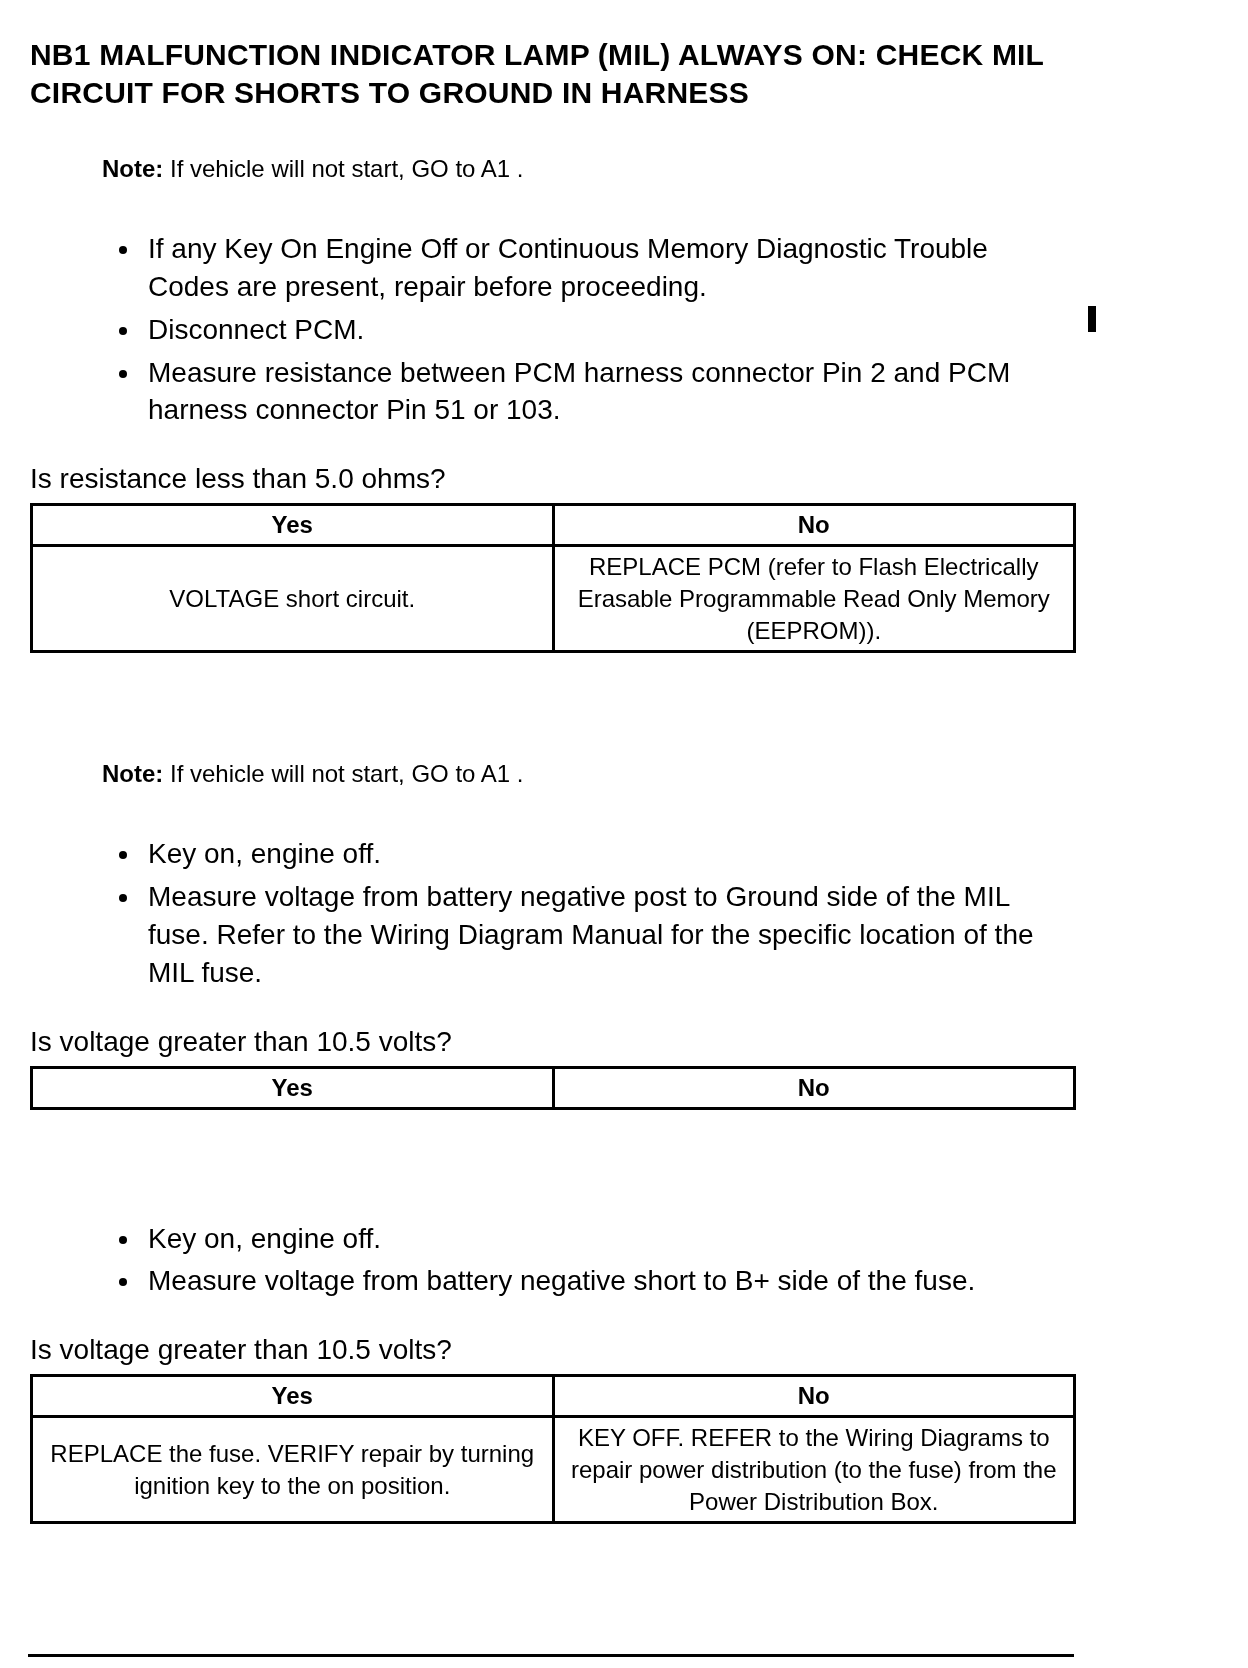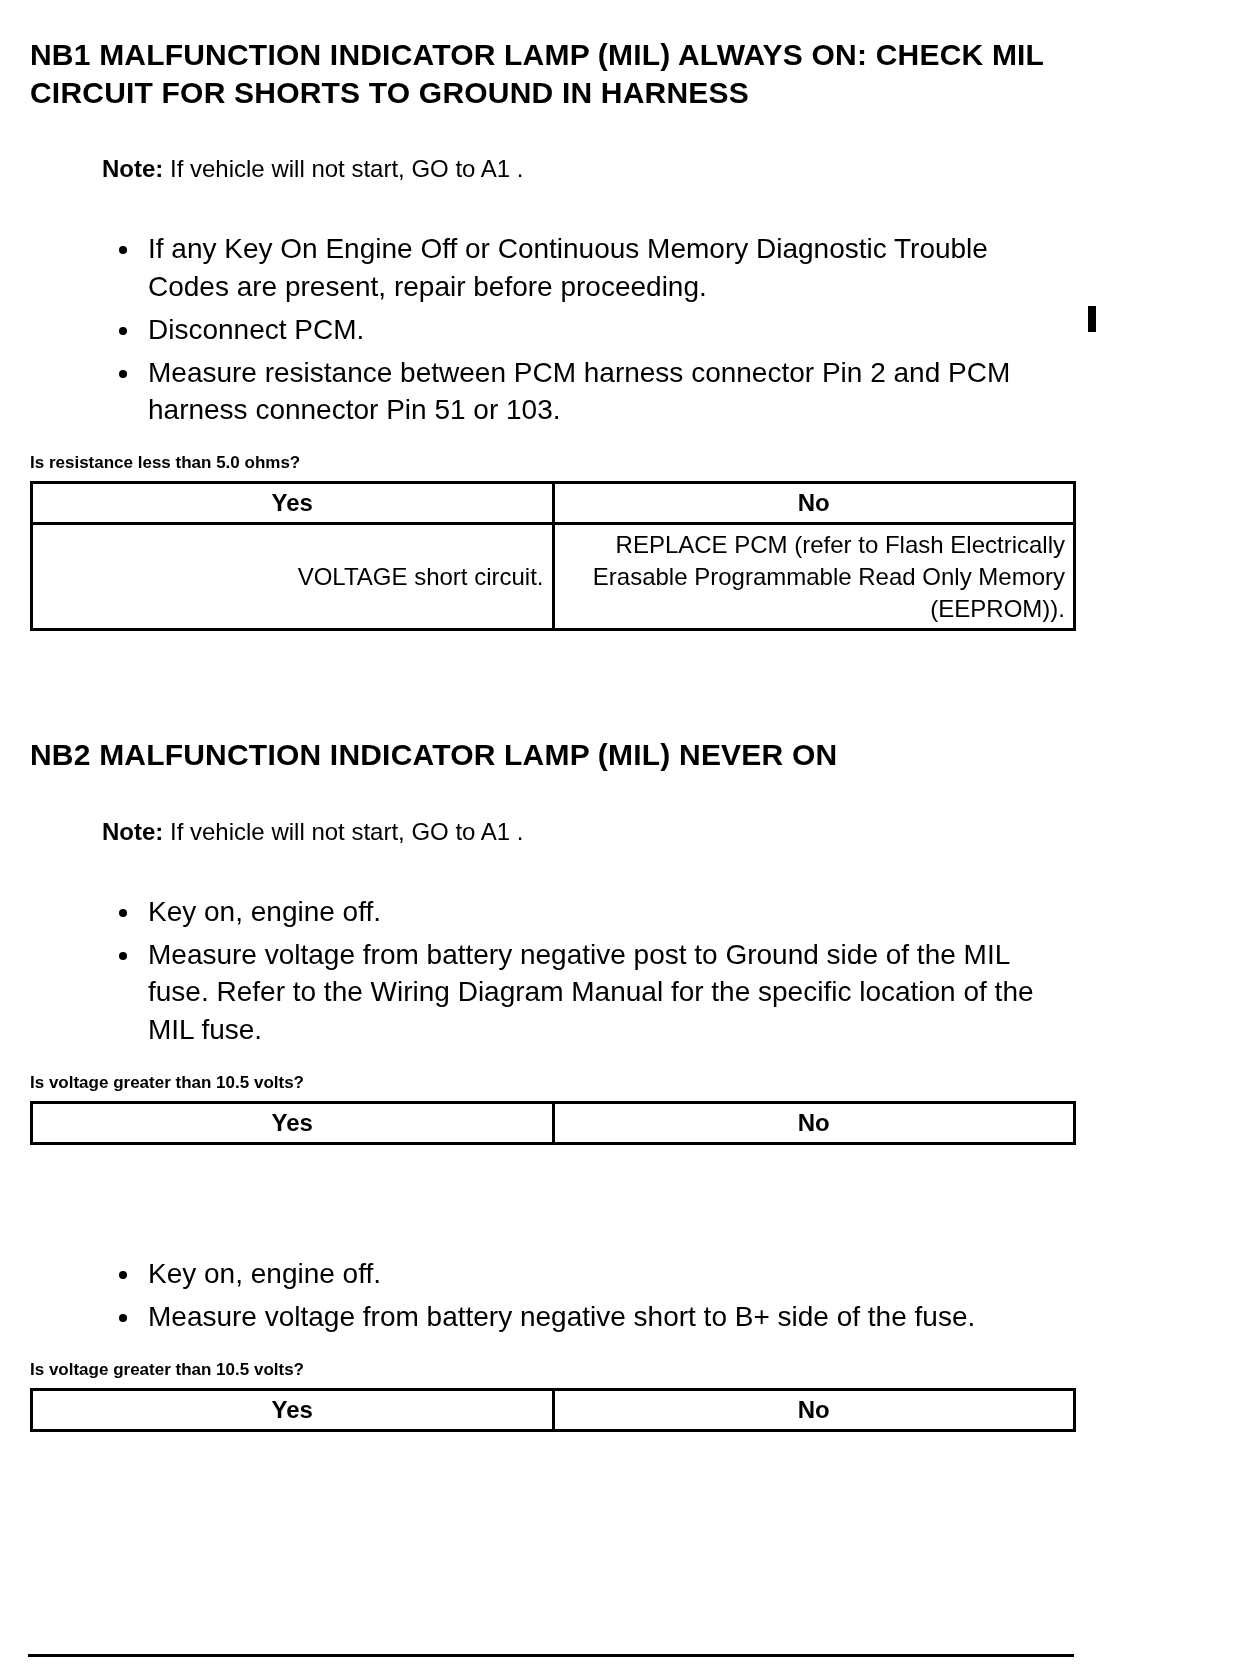--- a/index.html
+++ b/index.html
@@ -41,23 +41,23 @@
     font-size: 28px;
   }
   .bullets-tight { margin-top: 38px; }
   .bullets li {
     padding-left: 6px;
     margin-bottom: 5px;
     line-height: 1.35;
     max-width: 1030px;
   }
   .question {
-    font-size: 17px;
-    font-weight: bold;
-    margin: 24px 0 8px 0;
+    font-size: 28px;
+    font-weight: normal;
+    margin: 34px 0 8px 0;
   }
   .yn-table {
     border-collapse: collapse;
     width: 1046px;
     font-size: 24px;
     table-layout: fixed;
     padding-left: 28px;
   }
   .yn-table th, .yn-table td {
     border: 3px solid #000000;
@@ -65,21 +65,21 @@
   .yn-table th {
     width: 50%;
     text-align: center;
     font-weight: bold;
     padding: 5px 6px;
   }
   .yn-table td {
     padding: 4px 8px;
     line-height: 1.32;
     vertical-align: middle;
-    text-align: right;
+    text-align: center;
   }
   .next-table-line {
     position: absolute;
     left: 28px;
     top: 1654px;
     width: 1046px;
     border-top: 3px solid #000000;
   }
   .scan-artifact {
     position: absolute;
@@ -113,21 +113,20 @@
         </tr>
         <tr>
           <td>VOLTAGE short circuit.</td>
           <td>REPLACE PCM (refer to Flash Electrically Erasable Programmable Read Only Memory (EEPROM)).</td>
         </tr>
       </tbody>
     </table>
   </section>
 
   <section class="pinpoint-section section-gap-2">
-    <h1 class="section-title">NB2 MALFUNCTION INDICATOR LAMP (MIL) NEVER ON</h1>
     <p class="note"><b class="note-label">Note:</b>
       <span>If vehicle will not start, GO to A1 .</span></p>
     <ul class="bullets">
       <li>Key on, engine off.</li>
       <li>Measure voltage from battery negative post to Ground side of the MIL fuse. Refer to the Wiring Diagram Manual for the specific location of the MIL fuse.</li>
     </ul>
     <p class="question">Is voltage greater than 10.5 volts?</p>
     <table class="yn-table">
       <tbody>
         <tr>
@@ -143,20 +142,24 @@
       <li>Key on, engine off.</li>
       <li>Measure voltage from battery negative short to B+ side of the fuse.</li>
     </ul>
     <p class="question">Is voltage greater than 10.5 volts?</p>
     <table class="yn-table">
       <tbody>
         <tr>
           <th>Yes</th>
           <th>No</th>
         </tr>
+        <tr>
+          <td>REPLACE the fuse. VERIFY repair by turning ignition key to the on position.</td>
+          <td>KEY OFF. REFER to the Wiring Diagrams to repair power distribution (to the fuse) from the Power Distribution Box.</td>
+        </tr>
       </tbody>
     </table>
   </section>
 
   <div class="next-table-line"></div>
 
   <div class="scan-artifact"></div>
 
 </div>
 

